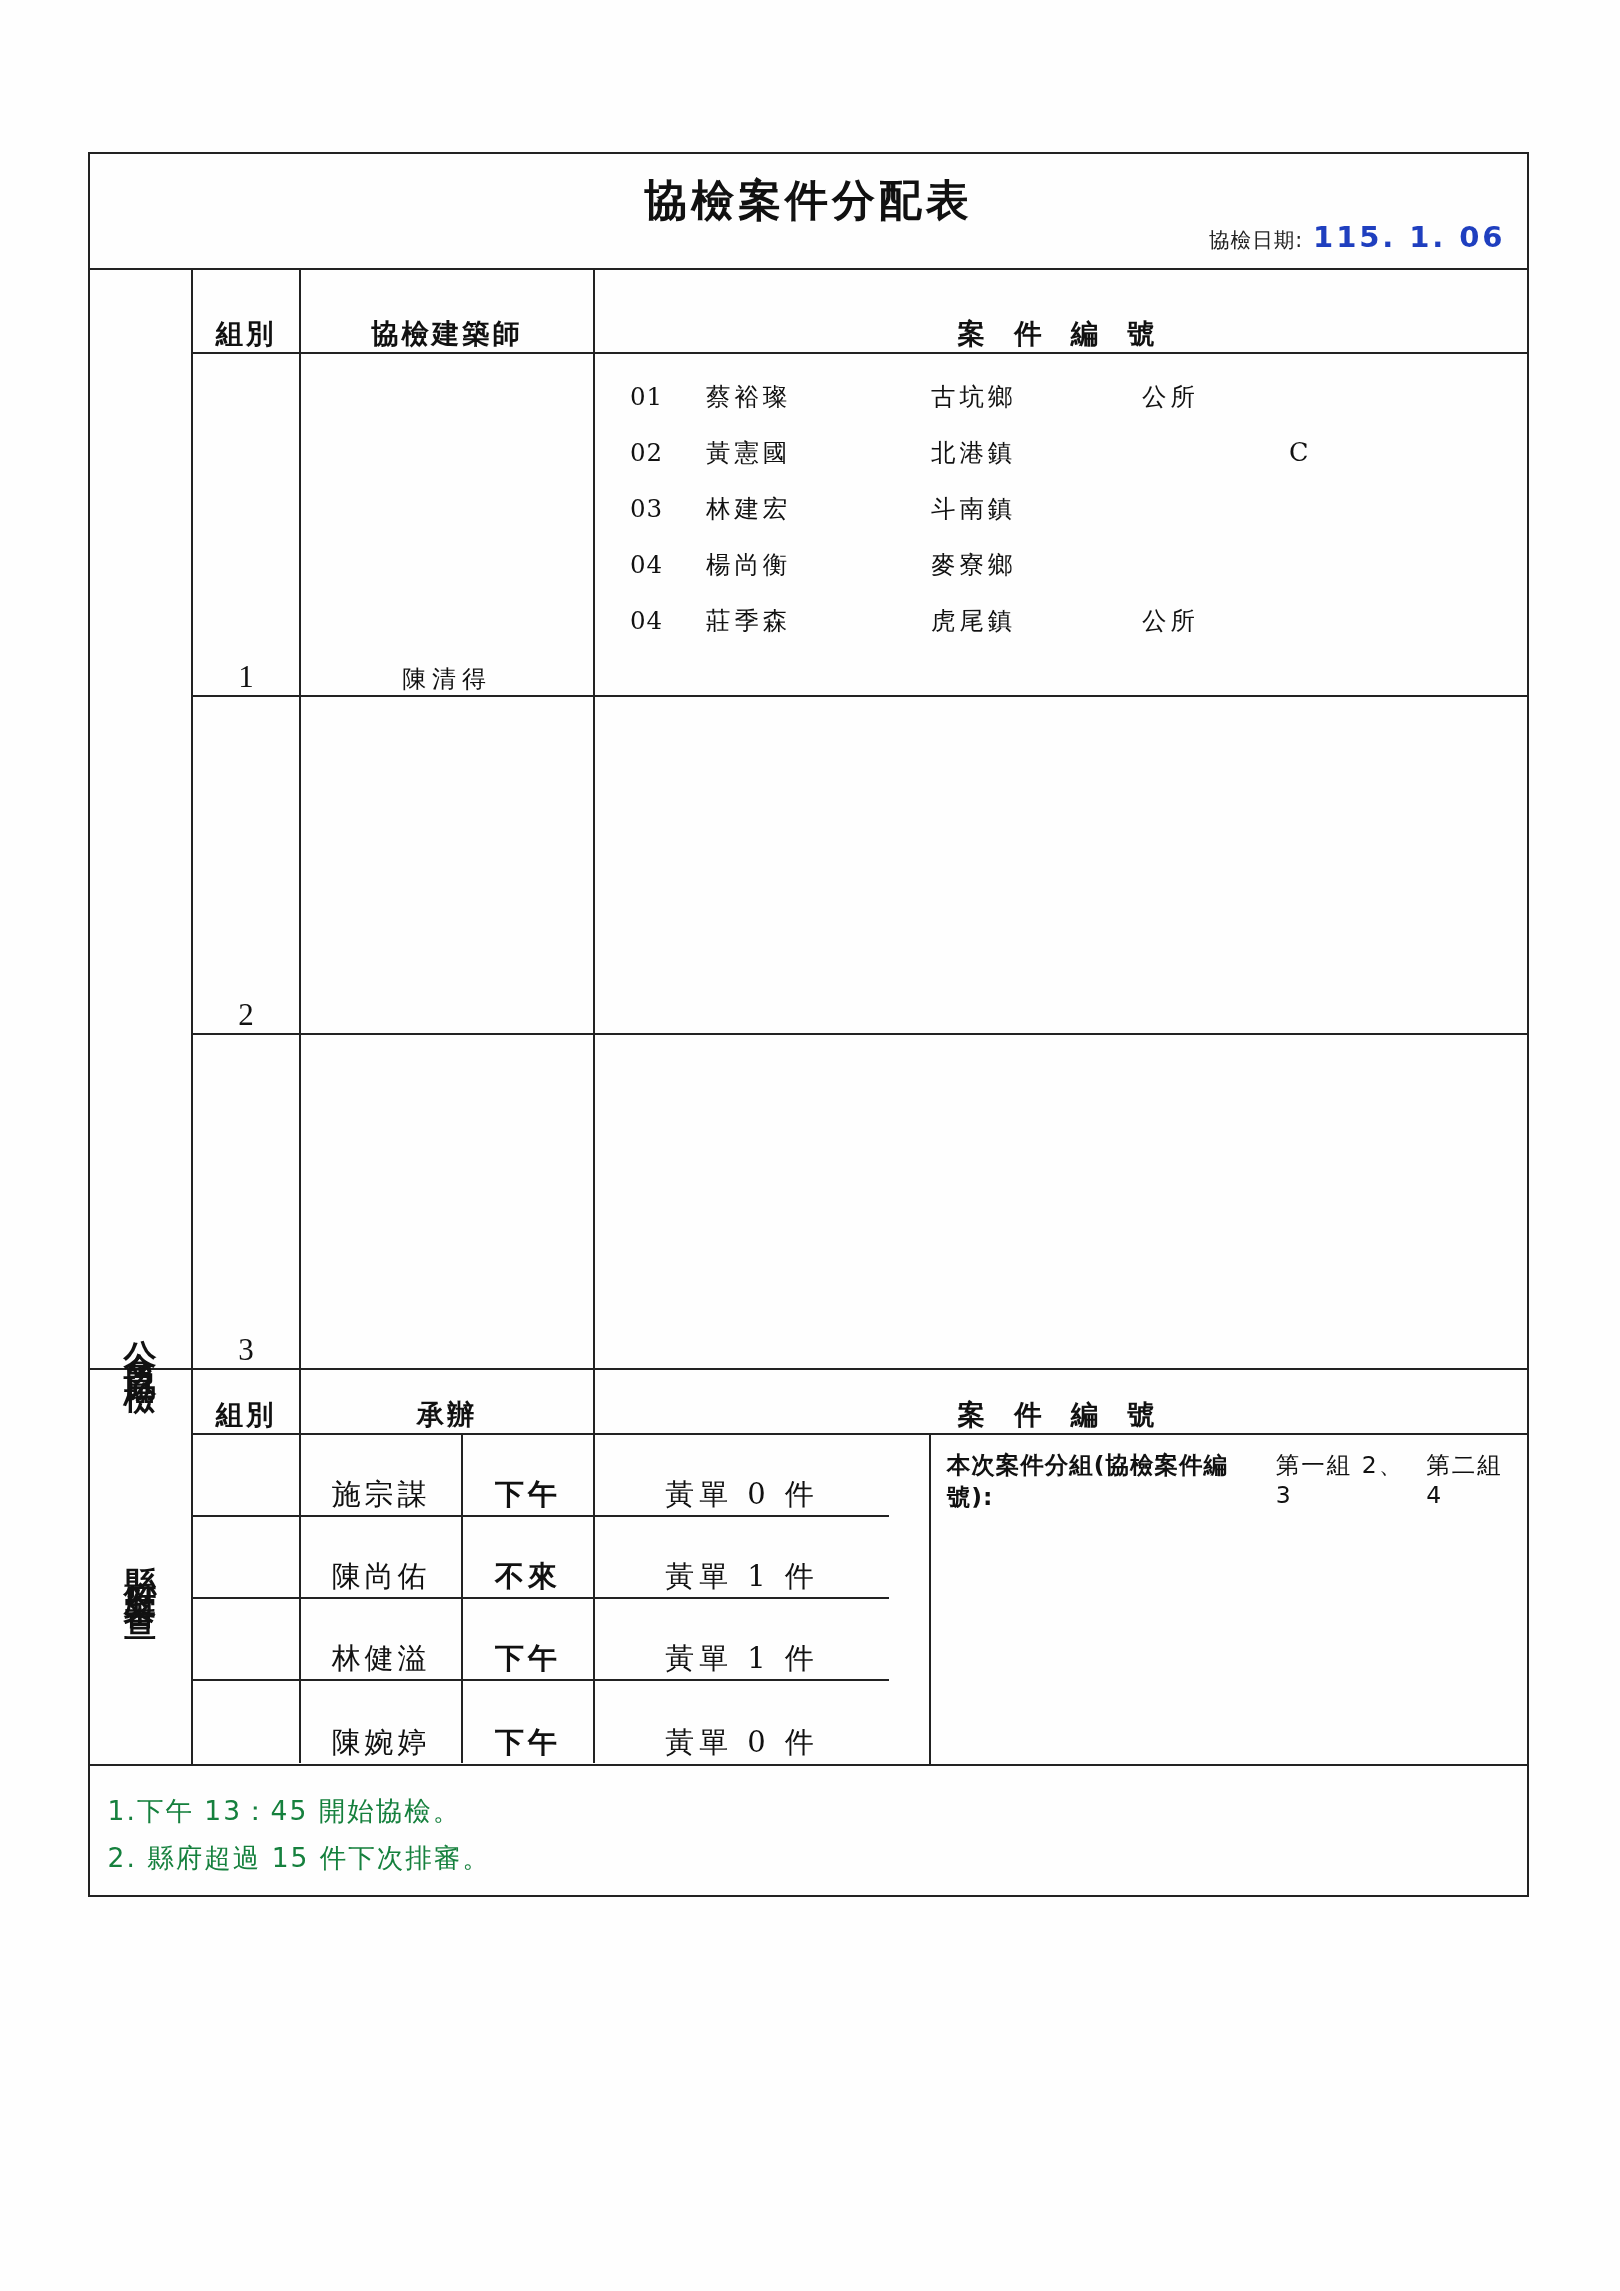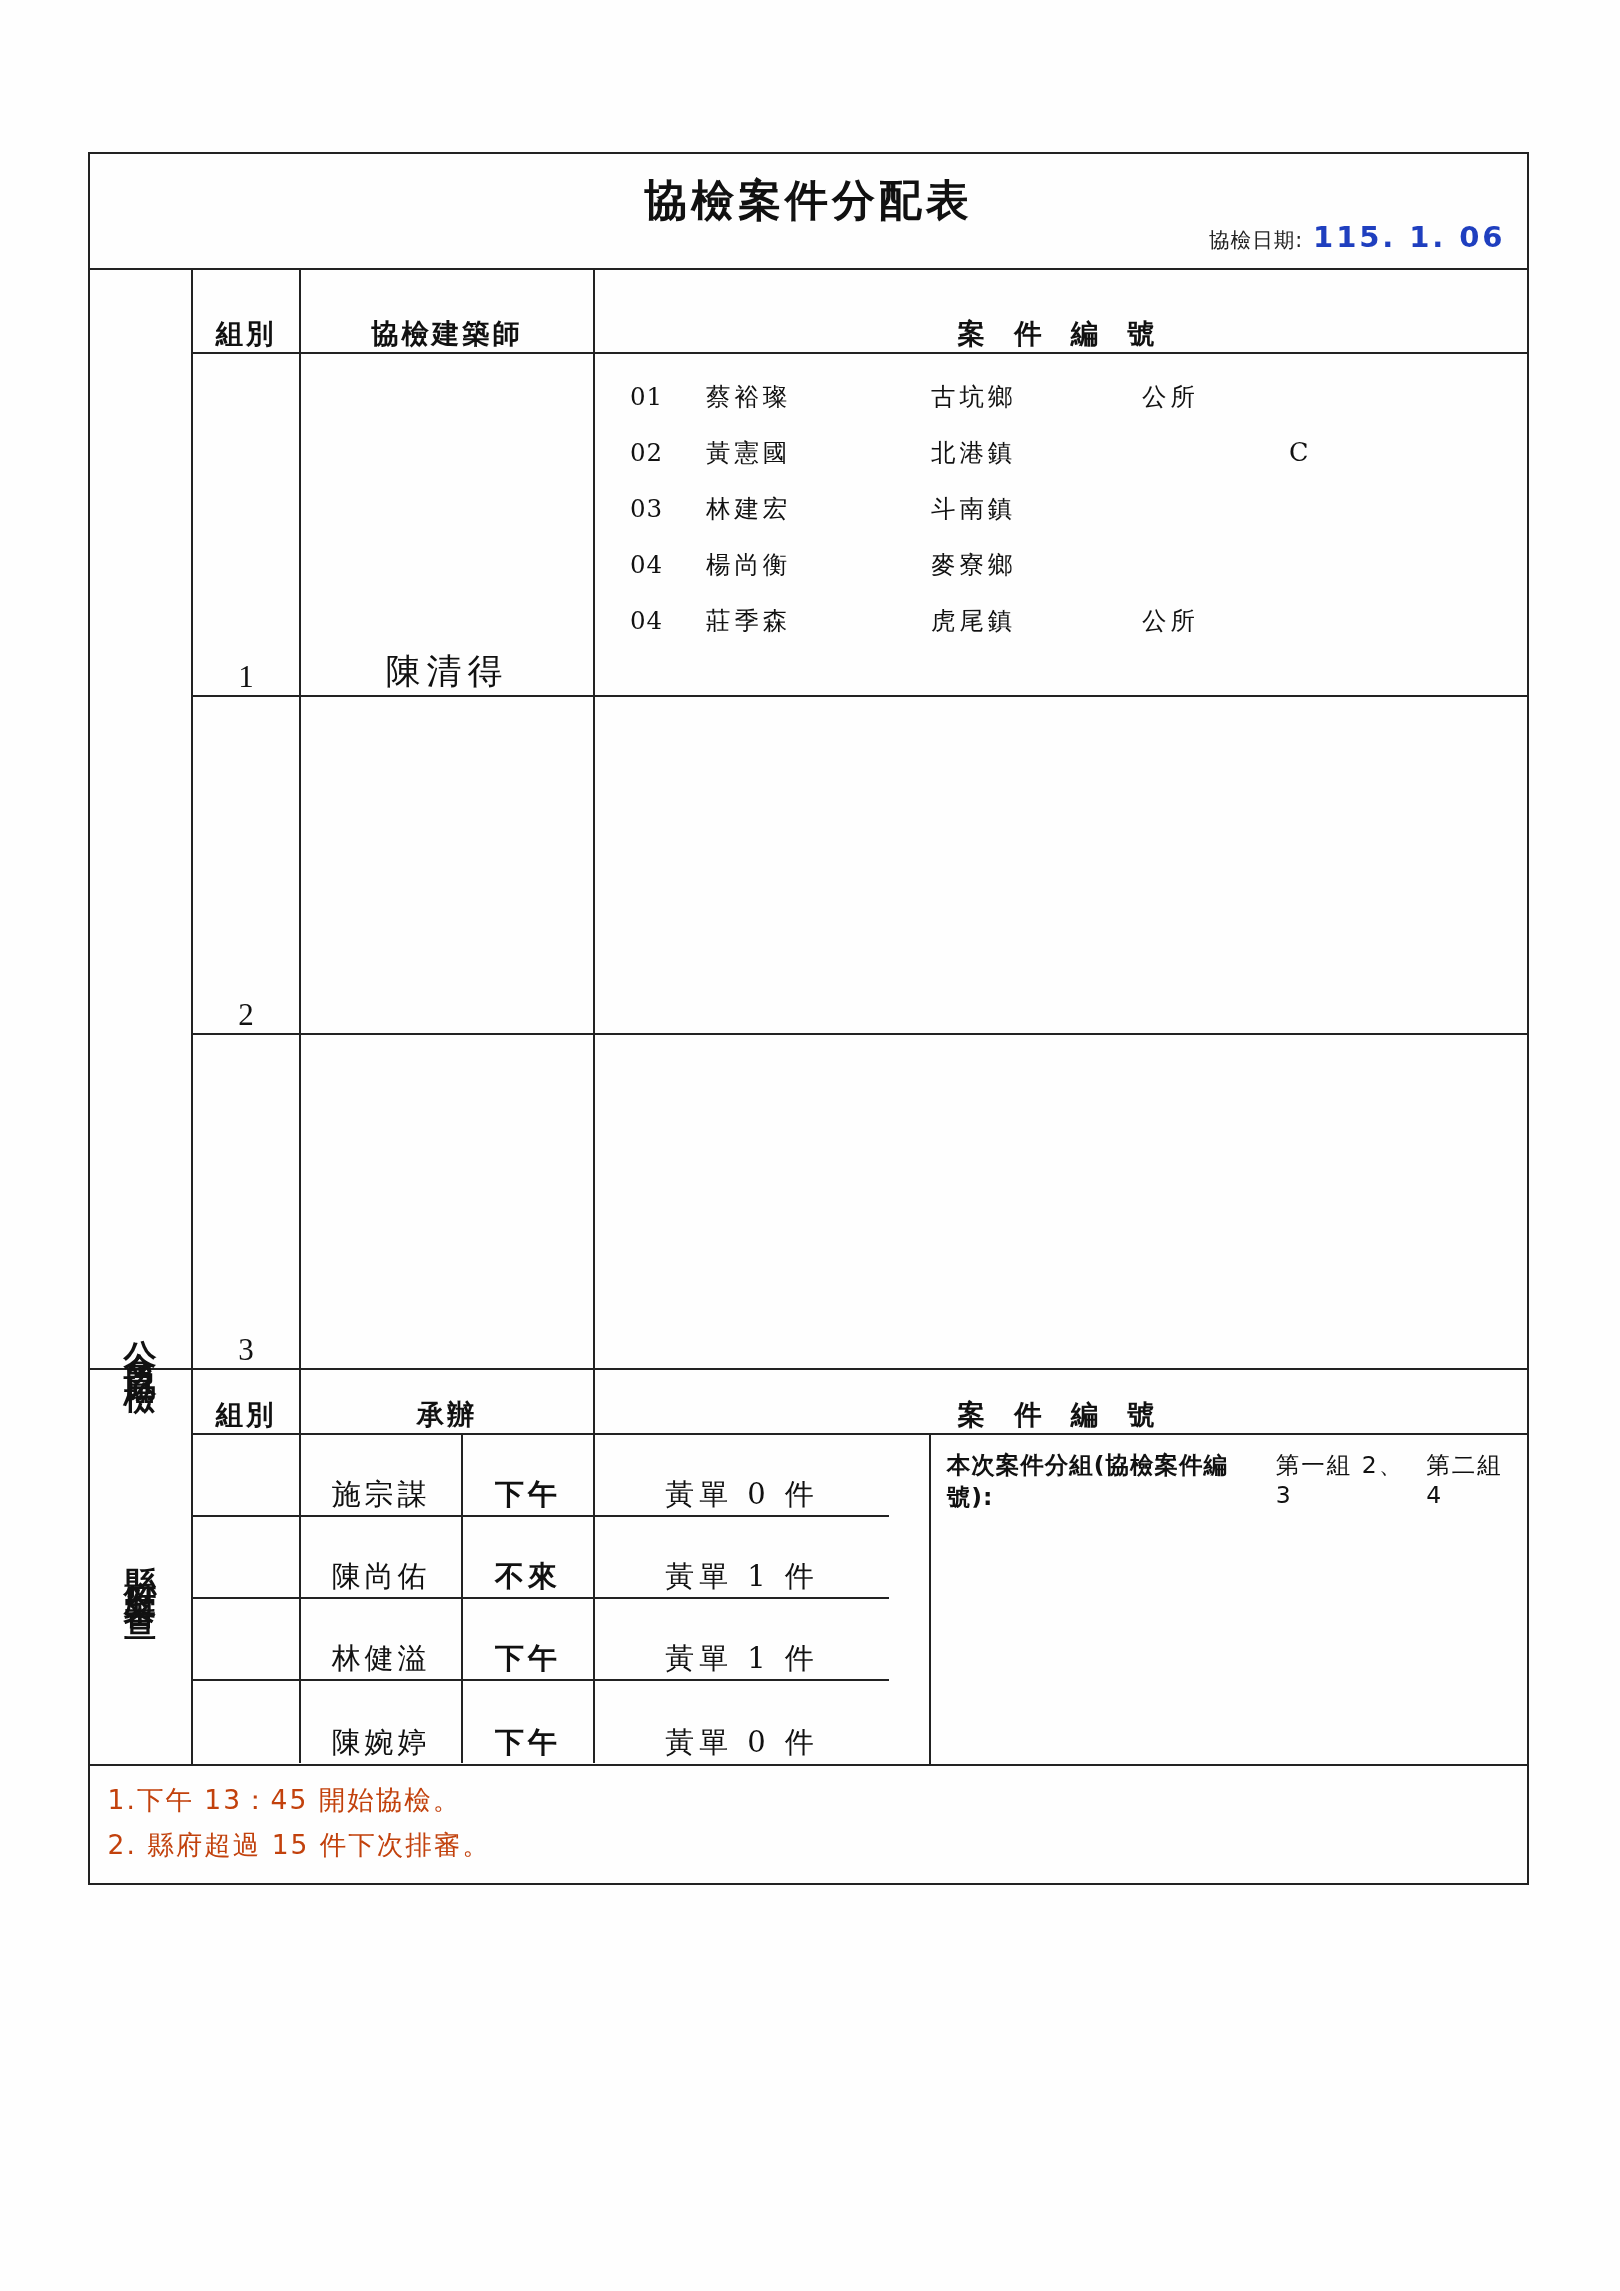--- a/index.html
+++ b/index.html
@@ -111,21 +111,21 @@
   .hdr-wide { letter-spacing: 9.8px; }
   .hdr-row { height: 84px; }
 
   .group-num {
     font-family: "Liberation Serif", "DejaVu Serif", serif;
     font-size: 31px;
     color: #111;
   }
   .arch-name {
     font-family: "DejaVu Serif", "Liberation Serif", serif;
-    font-size: 35px;
+    font-size: 24px;
     letter-spacing: 5.9px;
     color: #111;
   }
 
   
   .caselist {
     align-items: flex-start;
     justify-content: flex-start;
     padding: 25.5px 0 25.5px 35px;
     flex-direction: column;
@@ -213,22 +213,23 @@
   
   .footer {
     border-top: 2px solid #222;
     padding: 15.7px 0 19.6px 17.6px;
     box-sizing: border-box;
   }
   .footer-line {
     font-family: "DejaVu Sans", "Liberation Sans", sans-serif;
     font-size: 26.5px;
     letter-spacing: 2px;
-    color: #c2410c;
+    color: #15803d;
     margin-bottom: 9.8px;
+    margin-top: 11px;
   }
   .footer-line:last-child { margin-bottom: 0; }
 </style>
 </head>
 <body>
 
 <div class="page">
   <div class="sheet">
 
     <div class="title-row">

